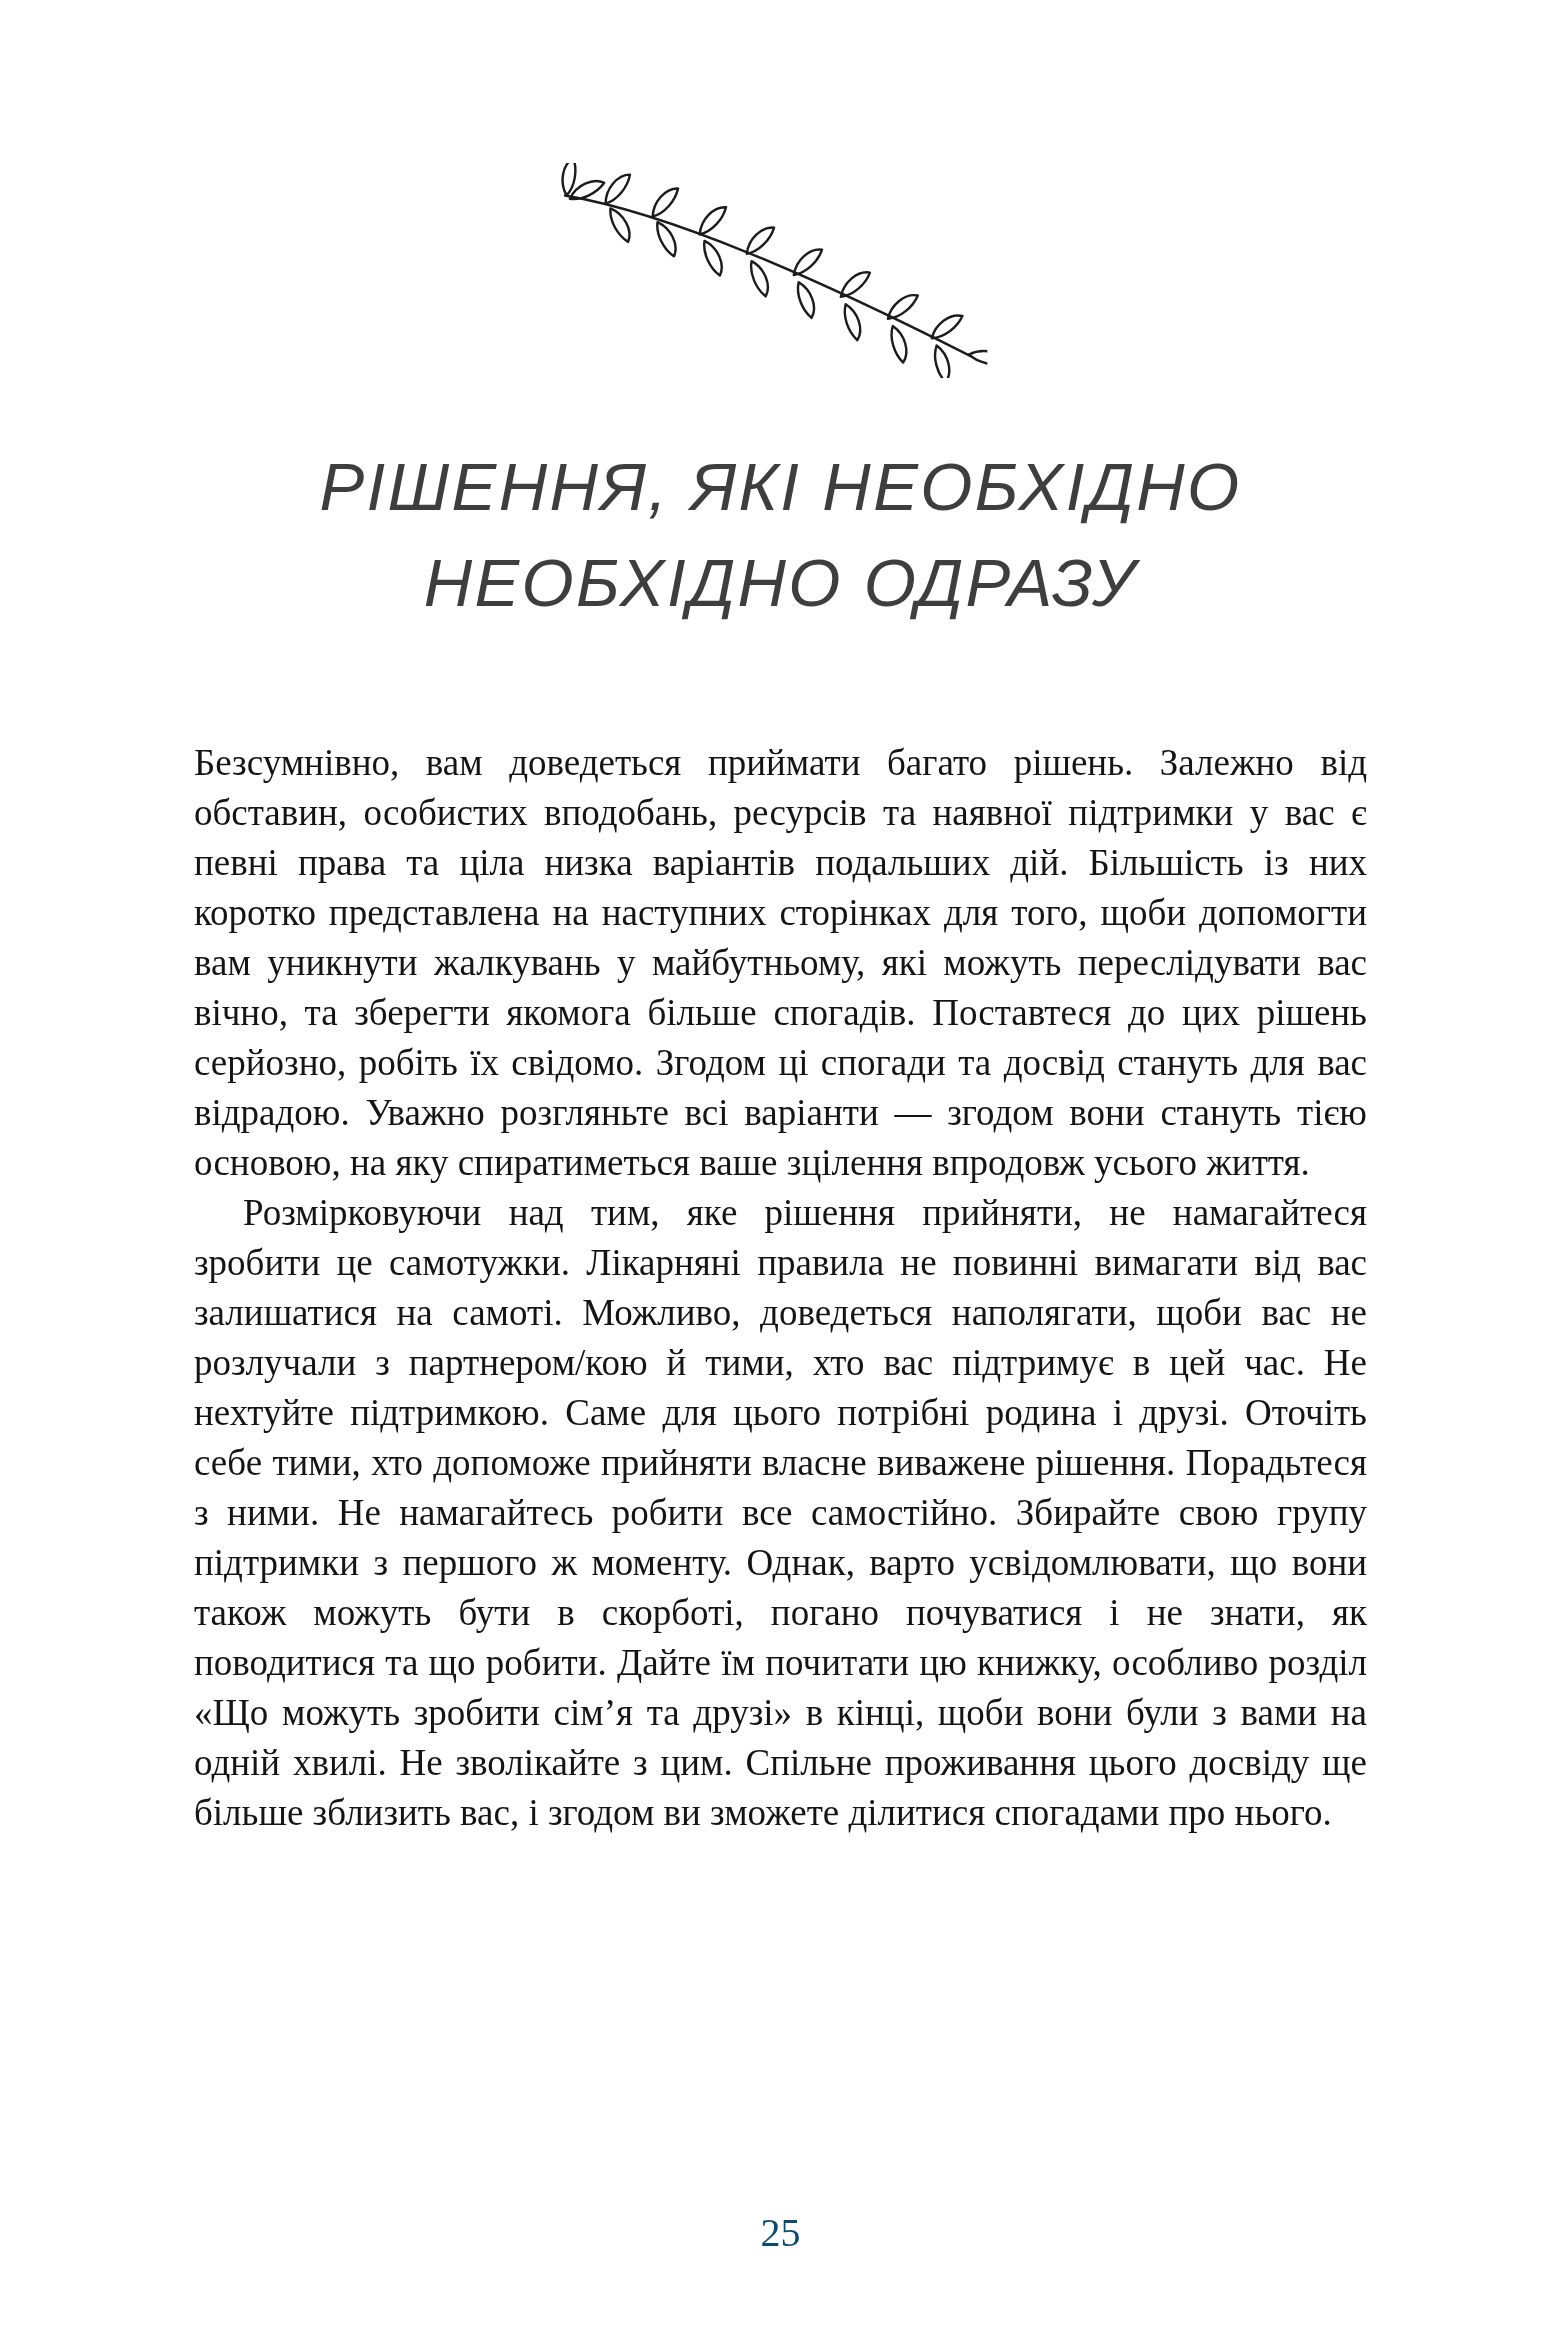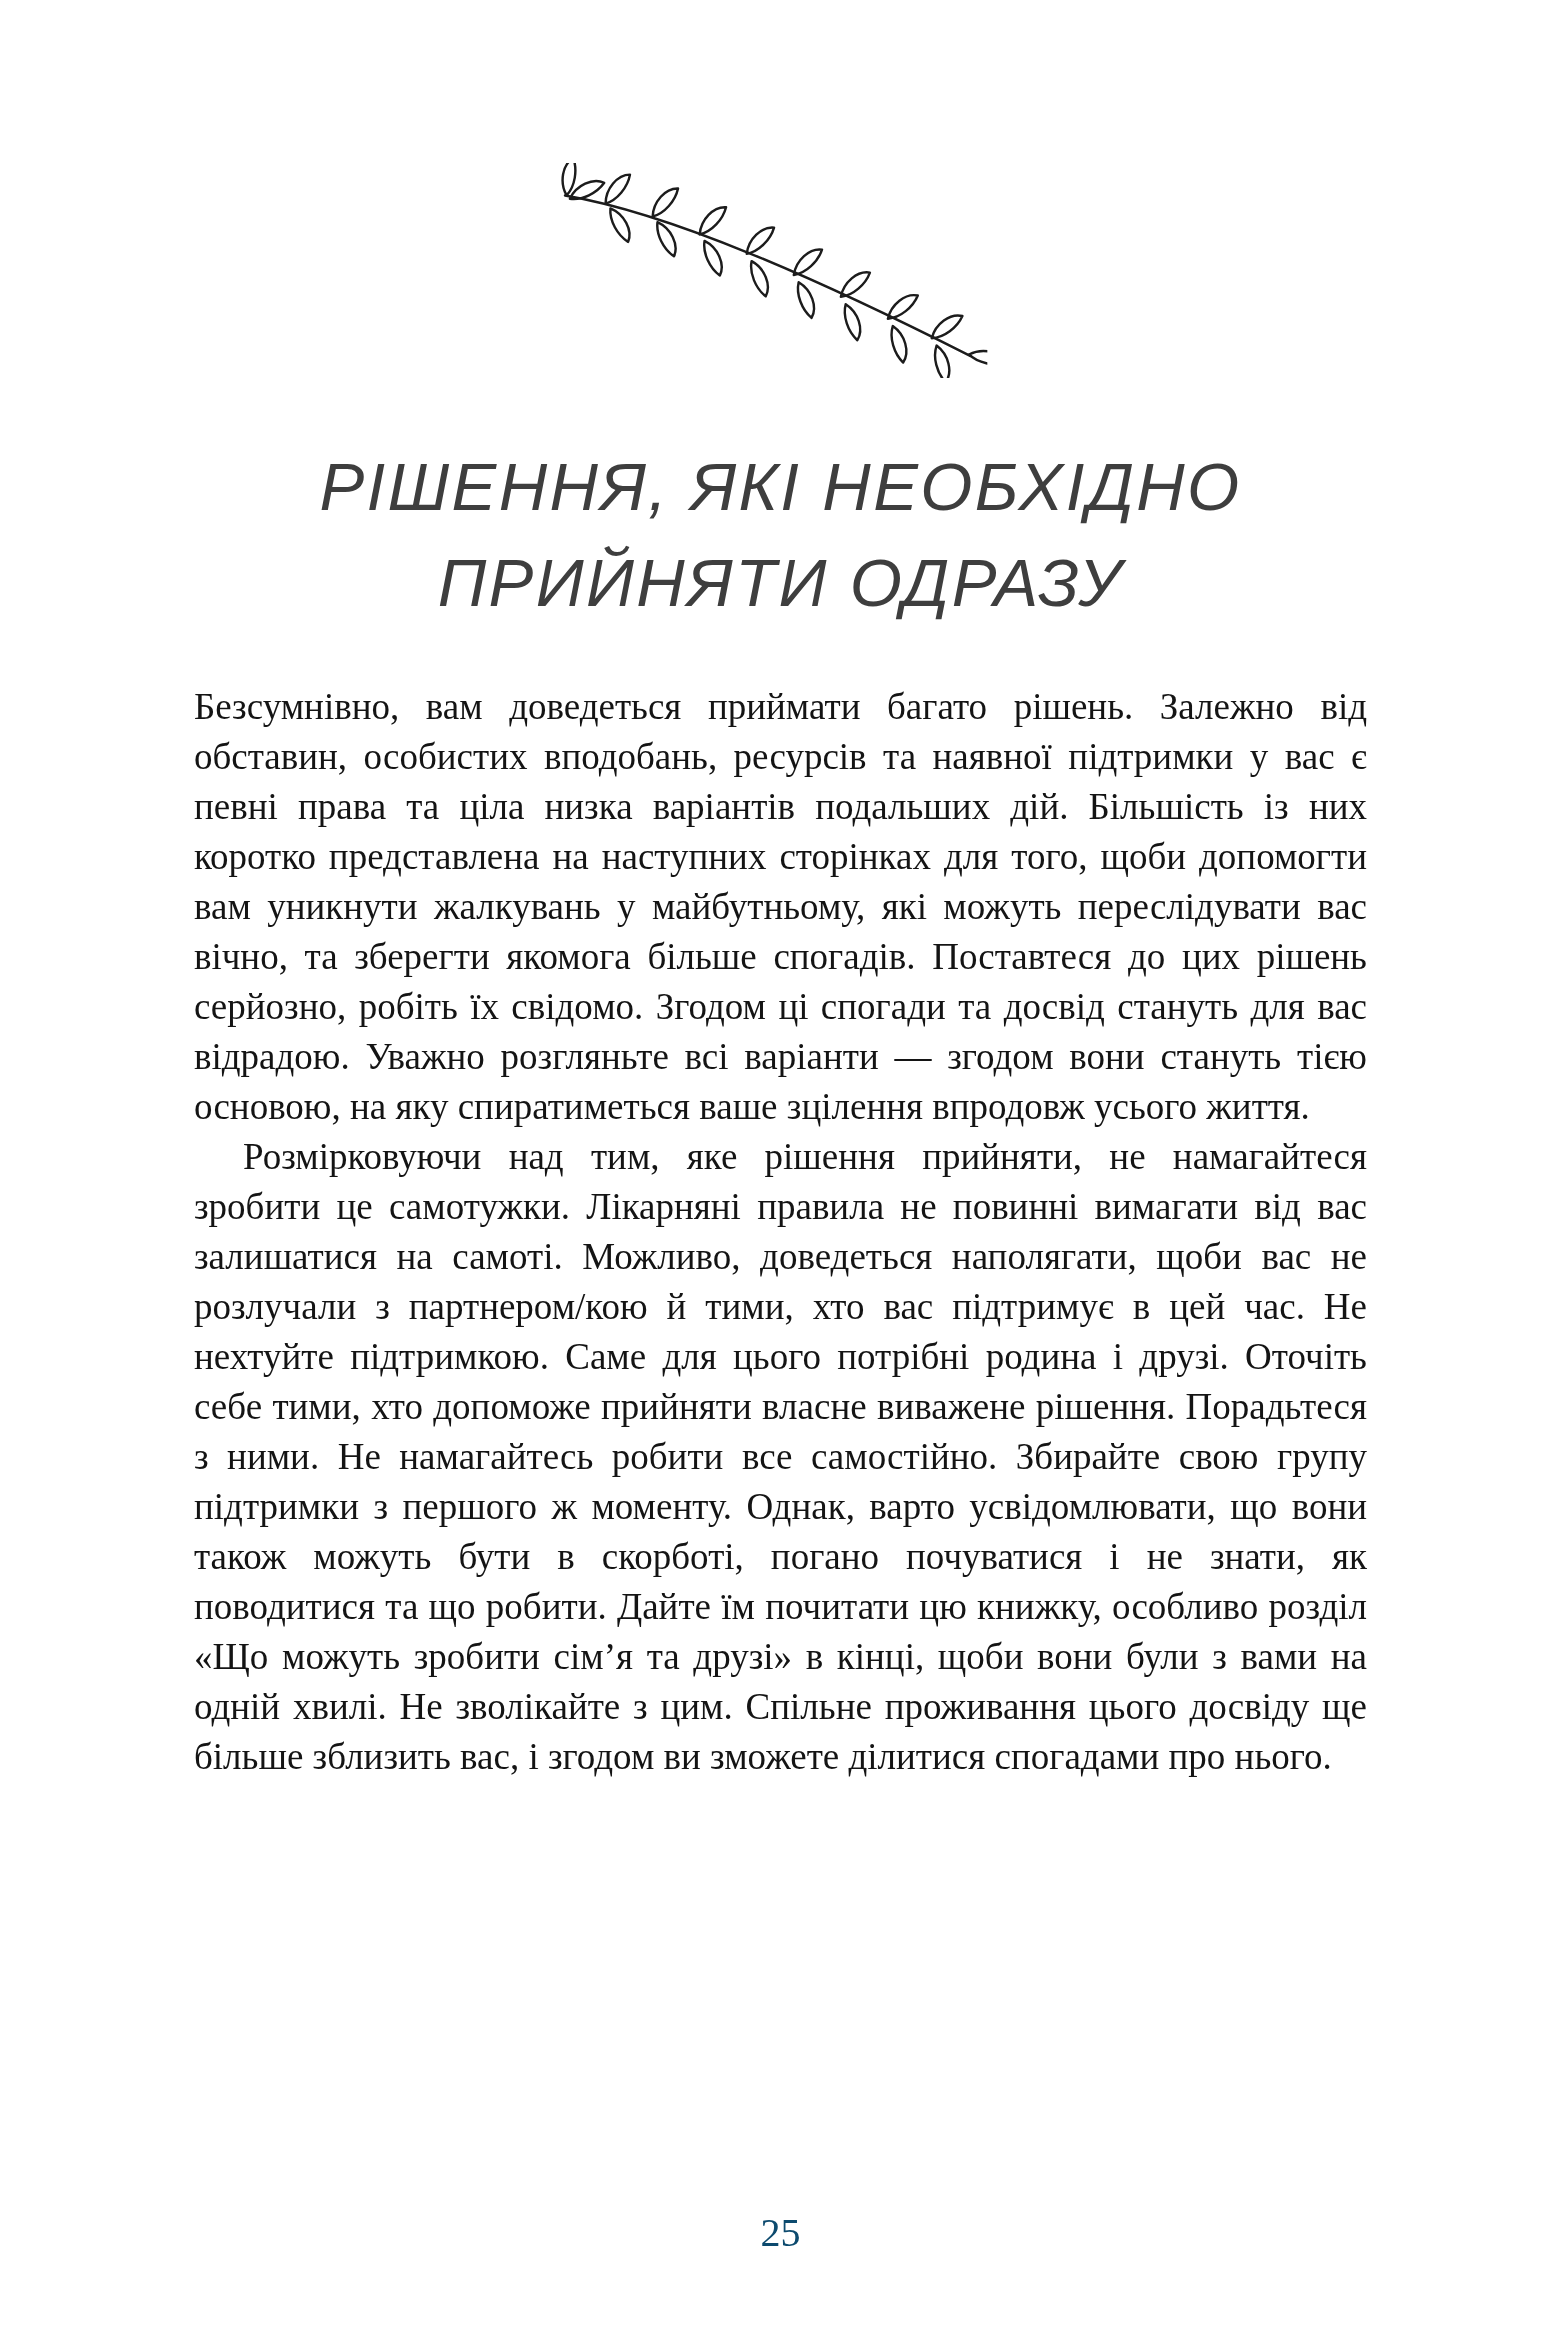--- a/index.html
+++ b/index.html
@@ -42,21 +42,21 @@
     line-height: 96px;
     letter-spacing: 2.4px;
     color: #3e3e3e;
     font-style: italic;
   }
   .title-line {
     display: block;
   }
   .body-text {
     position: absolute;
-    top: 682px;
+    top: 738px;
     left: 194px;
     width: 1173px;
     font-size: 37px;
     line-height: 50px;
     text-align: justify;
     color: #141414;
   }
   .para {
     margin: 0;
   }
@@ -102,21 +102,21 @@
       <path transform="translate(424,201) rotate(84)" d="M0 0 C 12 -14, 34 -18, 46 -8 C 34 2, 14 6, 0 0 Z"></path>
       <path transform="translate(472,216) rotate(-26)" d="M0 0 C 12 -14, 34 -18, 46 -8 C 34 2, 14 6, 0 0 Z"></path>
       <path transform="translate(478,225) rotate(86)" d="M0 0 C 12 -14, 34 -18, 46 -8 C 34 2, 14 6, 0 0 Z"></path>
 
       <path transform="translate(518,236) rotate(22)" d="M0 0 C 12 -14, 34 -18, 46 -8 C 34 2, 14 6, 0 0 Z"></path>
     </svg>
   </div>
 
   <h1 class="chapter-title">
     <span class="title-line">РІШЕННЯ, ЯКІ НЕОБХІДНО</span>
-    <span class="title-line">ПРИЙНЯТИ ОДРАЗУ</span>
+    <span class="title-line">НЕОБХІДНО ОДРАЗУ</span>
   </h1>
 
   <div class="body-text">
     <p class="para">Безсумнівно, вам доведеться приймати багато рішень. Залежно від обставин, особистих вподобань, ресурсів та наявної підтримки у вас є певні права та ціла низка варіантів подальших дій. Більшість із них коротко представлена на наступних сторінках для того, щоби допомогти вам уникнути жалкувань у майбутньому, які можуть переслідувати вас вічно, та зберегти якомога більше спогадів. Поставтеся до цих рішень серйозно, робіть їх свідомо. Згодом ці спогади та досвід стануть для вас відрадою. Уважно розгляньте всі варіанти — згодом вони стануть тією основою, на яку спиратиметься ваше зцілення впродовж усього життя.</p>
     <p class="para indented">Розмірковуючи над тим, яке рішення прийняти, не намагайтеся зробити це самотужки. Лікарняні правила не повинні вимагати від вас залишатися на самоті. Можливо, доведеться наполягати, щоби вас не розлучали з партнером/кою й тими, хто вас підтримує в цей час. Не нехтуйте підтримкою. Саме для цього потрібні родина і друзі. Оточіть себе тими, хто допоможе прийняти власне виважене рішення. Порадьтеся з ними. Не намагайтесь робити все самостійно. Збирайте свою групу підтримки з першого ж моменту. Однак, варто усвідомлювати, що вони також можуть бути в скорботі, погано почуватися і не знати, як поводитися та що робити. Дайте їм почитати цю книжку, особливо розділ «Що можуть зробити сім’я та друзі» в кінці, щоби вони були з вами на одній хвилі. Не зволікайте з цим. Спільне проживання цього досвіду ще більше зблизить вас, і згодом ви зможете ділитися спогадами про нього.</p>
   </div>
 
   <div class="page-number">25</div>
 
 </div>

